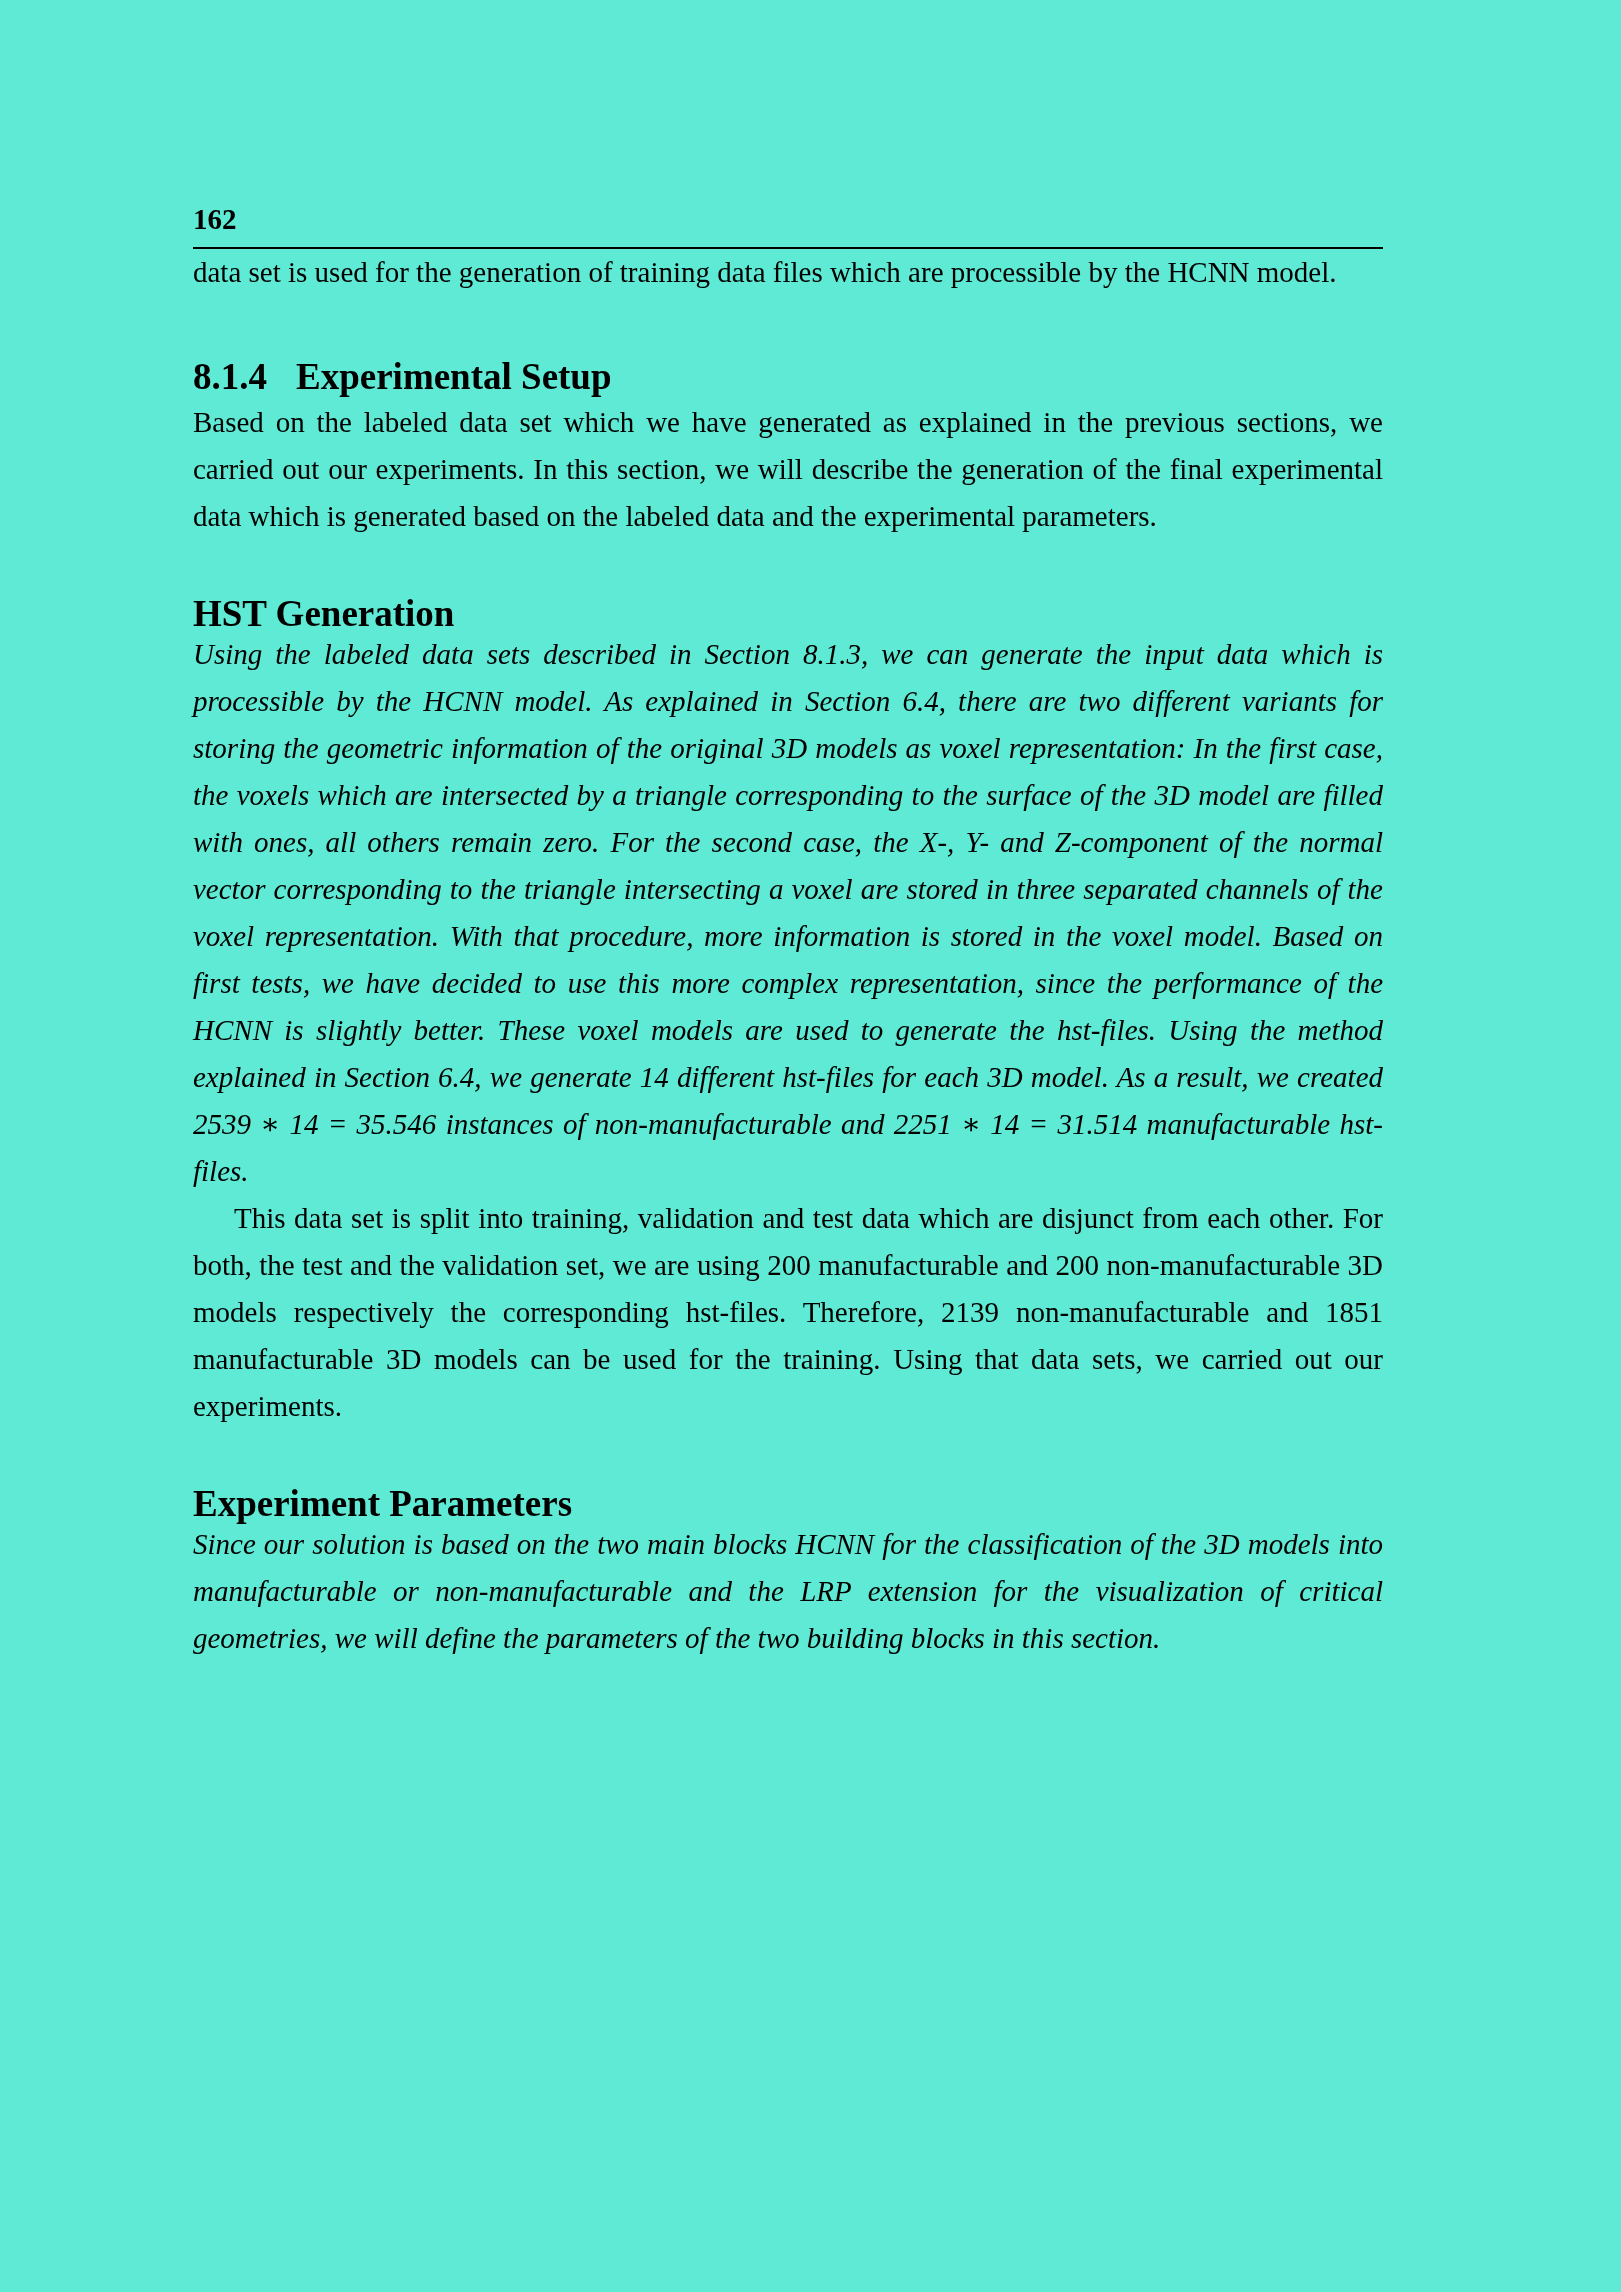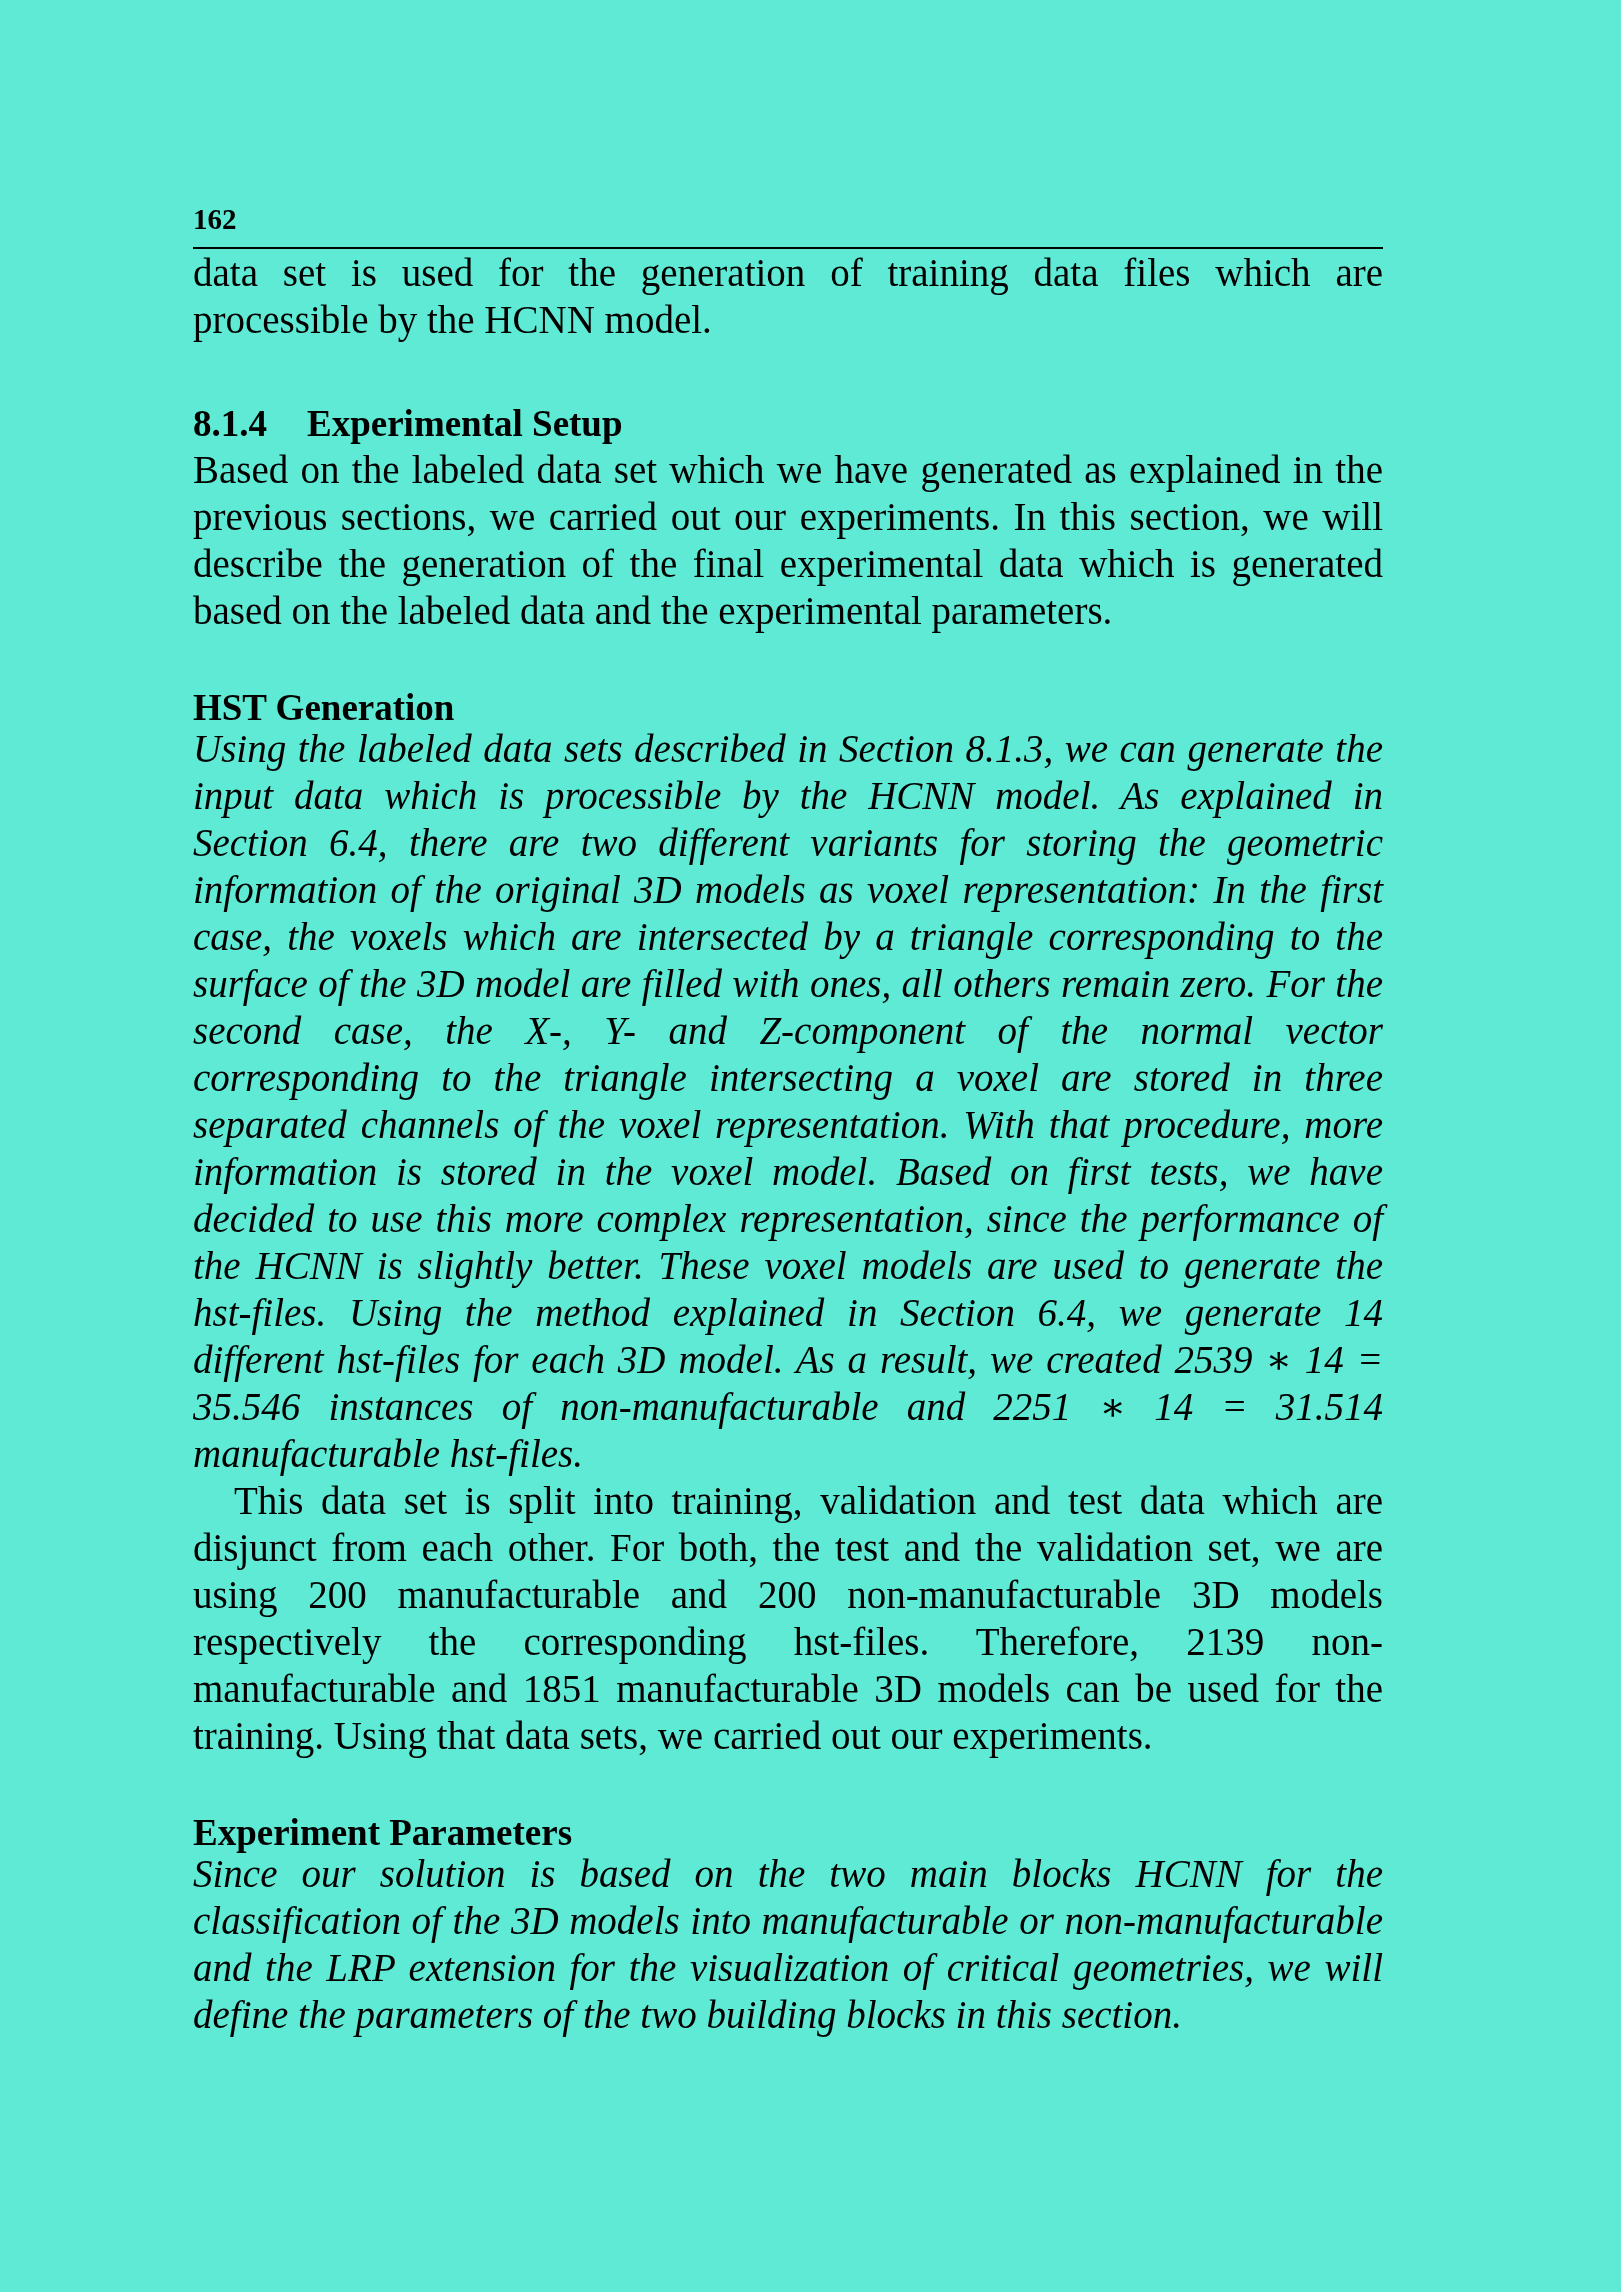--- a/index.html
+++ b/index.html
@@ -31,36 +31,36 @@
   .running-title {
     font-weight: normal;
   }
   .header-rule {
     margin-top: 12.7px;
     border: none;
     border-top: 2.9px solid #000000;
     height: 0;
   }
   p.body-par {
-    font-size: 39px;
+    font-size: 29px;
     line-height: 47px;
     text-align: justify;
     margin: 0;
   }
   .intro-par      { margin-top: 51px; }
   .section-par    { margin-top: 25.5px; }
   .sub-par        { margin-top: 26.5px; font-style: italic; }
   .indent-par     { margin-top: 0; text-indent: 41px; }
   h2.section-heading {
     font-size: 37px;
     line-height: 45px;
     font-weight: bold;
     margin: 58px 0 0 0;
     display: flex;
-    gap: 40px;
+    gap: 29px;
   }
   h3.sub-heading {
     font-size: 37px;
     line-height: 35px;
     font-weight: bold;
     margin: 56px 0 0 0;
   }
 </style>
 </head>
 <body>

